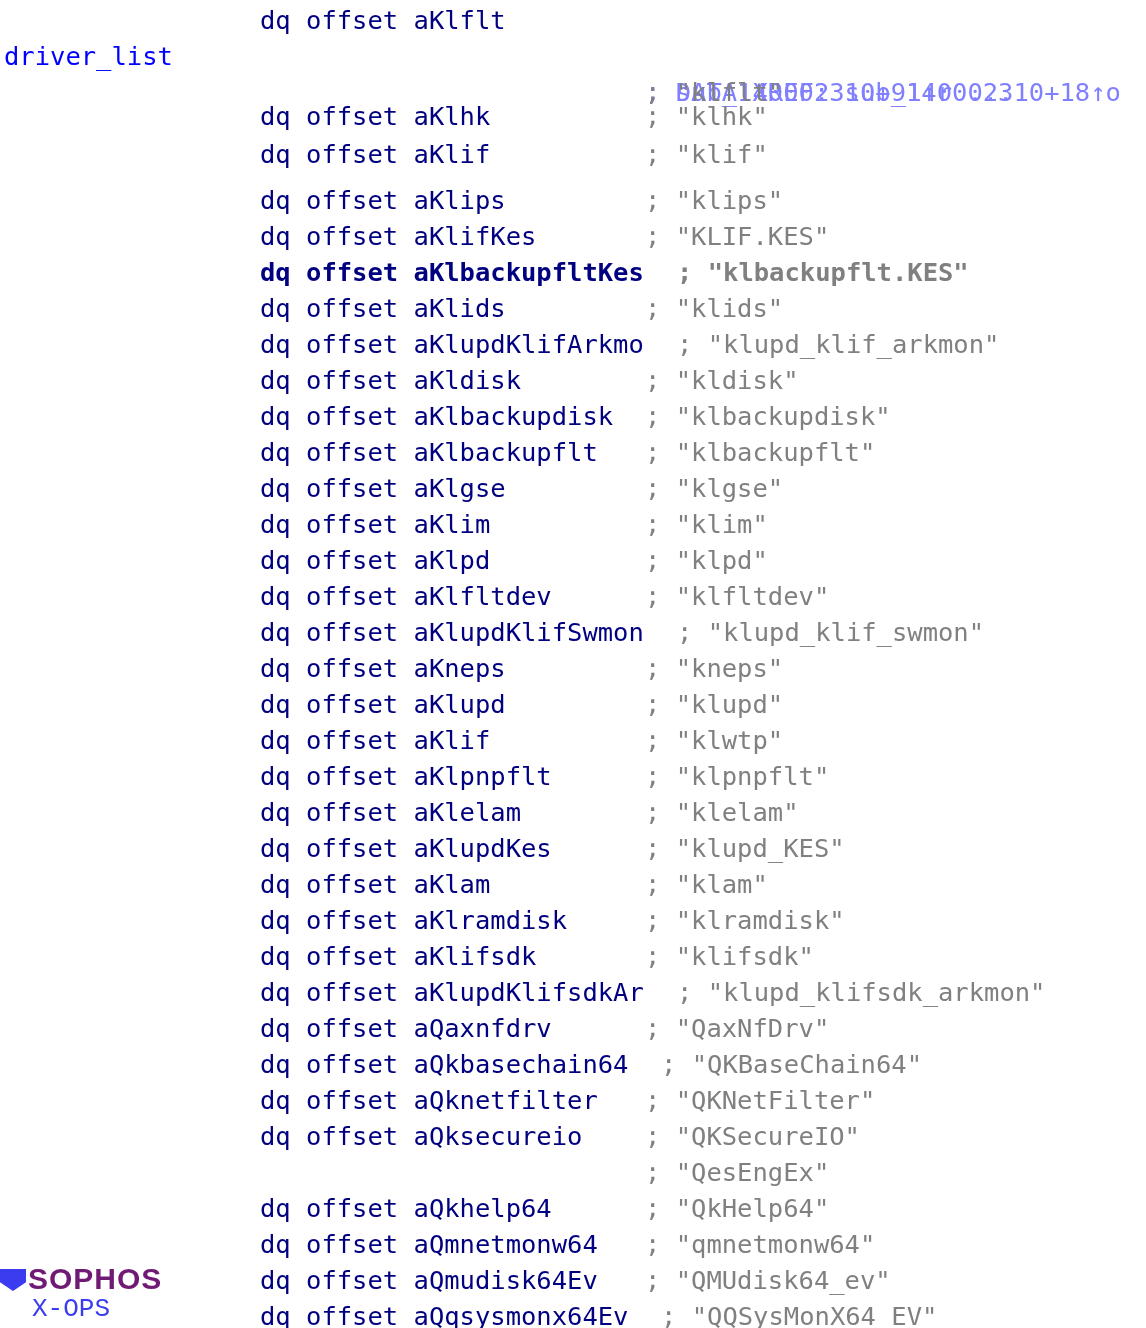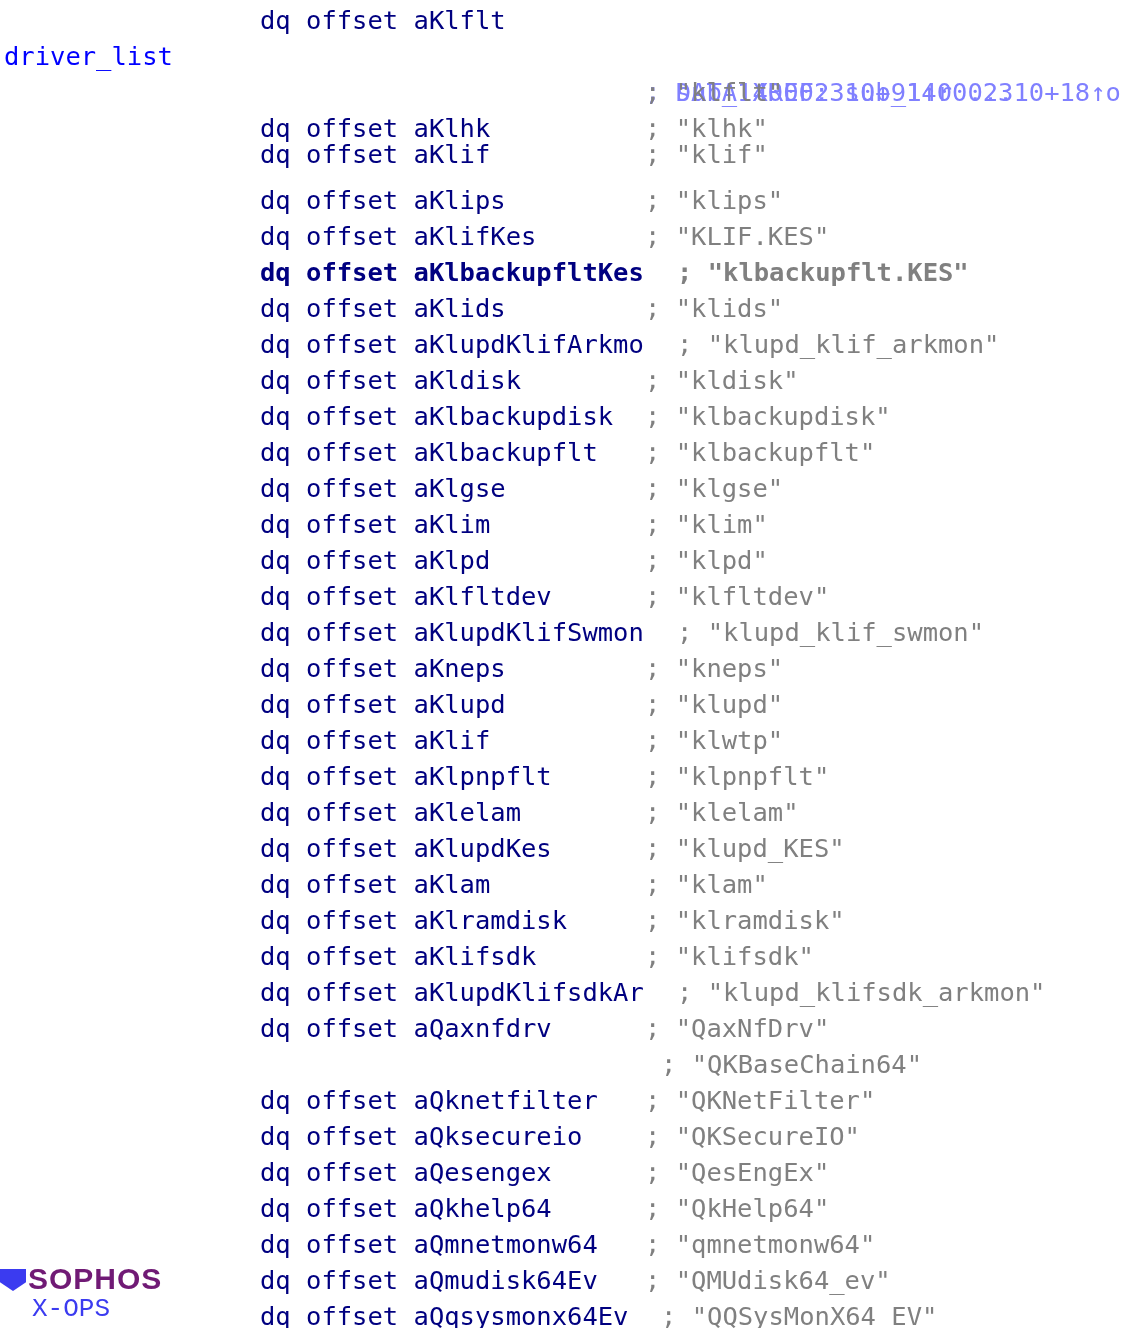--- a/index.html
+++ b/index.html
@@ -23,21 +23,21 @@
 <div id="listing">
   <div class="line" style="top:2px;width:1146px">
     <span class="label">driver_list</span>
     <span class="cmt xref" style="left:645px">; DATA XREF: sub_140002310+18↑o</span>
   </div>
   <div class="line" style="top:38px;width:1146px">
     <span class="cmt xref" style="left:645px">; sub_140002310+91↑r ...</span>
   </div>
 <div class="line" style="top: 74px; width: 1146px;"><span class="cmt" style="left: 645px;">; "klflt"</span></div>
     <div class="line" style="top: 2px; width: 1146px;"><span class="instr">dq offset aKlflt</span></div>
-    <div class="line" style="top: 110px; width: 978px; padding-left: 12px;"><span class="instr">dq offset aKlhk</span><span class="cmt" style="left: 645px;">; "klhk"</span></div>
+    <div class="line" style="top: 98px; width: 978px; padding-left: 12px;"><span class="instr">dq offset aKlhk</span><span class="cmt" style="left: 645px;">; "klhk"</span></div>
     <div class="line" style="top: 136px; width: 1146px;"><span class="instr">dq offset aKlif</span><span class="cmt" style="left: 645px;">; "klif"</span></div>
     <div class="line" style="top: 182px; width: 1146px;"><span class="instr">dq offset aKlips</span><span class="cmt" style="left: 645px;">; "klips"</span></div>
     <div class="line" style="top: 218px; width: 1146px;"><span class="instr">dq offset aKlifKes</span><span class="cmt" style="left: 645px;">; "KLIF.KES"</span></div>
     <div class="line" style="top: 254px; width: 1146px; font-weight: bold;"><span class="instr">dq offset aKlbackupfltKes</span><span class="cmt" style="left: 677px;">; "klbackupflt.KES"</span></div>
     <div class="line" style="top: 290px; width: 1146px;"><span class="instr">dq offset aKlids</span><span class="cmt" style="left: 645px;">; "klids"</span></div>
     <div class="line" style="top: 326px; width: 1146px;"><span class="instr">dq offset aKlupdKlifArkmo</span><span class="cmt" style="left: 677px;">; "klupd_klif_arkmon"</span></div>
     <div class="line" style="top: 362px; width: 1146px;"><span class="instr">dq offset aKldisk</span><span class="cmt" style="left: 645px;">; "kldisk"</span></div>
     <div class="line" style="top: 398px; width: 1146px;"><span class="instr">dq offset aKlbackupdisk</span><span class="cmt" style="left: 645px;">; "klbackupdisk"</span></div>
     <div class="line" style="top: 434px; width: 1146px;"><span class="instr">dq offset aKlbackupflt</span><span class="cmt" style="left: 645px;">; "klbackupflt"</span></div>
     <div class="line" style="top: 470px; width: 1118px;"><span class="instr">dq offset aKlgse</span><span class="cmt" style="left: 645px;">; "klgse"</span></div>
@@ -49,24 +49,24 @@
     <div class="line" style="top: 686px; width: 1146px;"><span class="instr">dq offset aKlupd</span><span class="cmt" style="left: 645px;">; "klupd"</span></div>
     <div class="line" style="top: 722px; width: 1146px;"><span class="instr">dq offset aKlif</span><span class="cmt" style="left: 645px;">; "klwtp"</span></div>
     <div class="line" style="top: 758px; width: 1146px;"><span class="instr">dq offset aKlpnpflt</span><span class="cmt" style="left: 645px;">; "klpnpflt"</span></div>
     <div class="line" style="top: 794px; width: 986px;"><span class="instr">dq offset aKlelam</span><span class="cmt" style="left: 645px;">; "klelam"</span></div>
     <div class="line" style="top: 830px; width: 1146px;"><span class="instr">dq offset aKlupdKes</span><span class="cmt" style="left: 645px;">; "klupd_KES"</span></div>
     <div class="line" style="top: 866px; width: 1146px;"><span class="instr">dq offset aKlam</span><span class="cmt" style="left: 645px;">; "klam"</span></div>
     <div class="line" style="top: 902px; width: 1146px;"><span class="instr">dq offset aKlramdisk</span><span class="cmt" style="left: 645px;">; "klramdisk"</span></div>
     <div class="line" style="top: 938px; width: 1146px;"><span class="instr">dq offset aKlifsdk</span><span class="cmt" style="left: 645px;">; "klifsdk"</span></div>
     <div class="line" style="top: 974px; width: 1146px;"><span class="instr">dq offset aKlupdKlifsdkAr</span><span class="cmt" style="left: 677px;">; "klupd_klifsdk_arkmon"</span></div>
     <div class="line" style="top: 1010px; width: 1146px;"><span class="instr">dq offset aQaxnfdrv</span><span class="cmt" style="left: 645px;">; "QaxNfDrv"</span></div>
-    <div class="line" style="top: 1046px; width: 1146px;"><span class="cmt" style="left: 661px;">; "QKBaseChain64"</span></div>
+    <div class="line" style="top: 1046px; width: 1146px;"><span class="instr">dq offset aQkbasechain64</span><span class="cmt" style="left: 661px;">; "QKBaseChain64"</span></div>
     <div class="line" style="top: 1082px; width: 1146px;"><span class="instr">dq offset aQknetfilter</span><span class="cmt" style="left: 645px;">; "QKNetFilter"</span></div>
     <div class="line" style="top: 1118px; width: 1146px;"><span class="instr">dq offset aQksecureio</span><span class="cmt" style="left: 645px;">; "QKSecureIO"</span></div>
-    <div class="line" style="top: 1154px; width: 1146px;"><span class="instr">dq offset aQesengex</span><span class="cmt" style="left: 645px;">; "QesEngEx"</span></div>
+    <div class="line" style="top: 1154px; width: 1146px;"><span class="cmt" style="left: 645px;">; "QesEngEx"</span></div>
     <div class="line" style="top: 1190px; width: 1146px;"><span class="instr">dq offset aQkhelp64</span><span class="cmt" style="left: 645px;">; "QkHelp64"</span></div>
     <div class="line" style="top: 1226px; width: 1146px;"><span class="instr">dq offset aQmnetmonw64</span><span class="cmt" style="left: 645px;">; "qmnetmonw64"</span></div>
     <div class="line" style="top: 1262px; width: 1146px; text-align: center;"><span class="instr">dq offset aQmudisk64Ev</span><span class="cmt" style="left: 645px;">; "QMUdisk64_ev"</span></div>
     <div class="line" style="top: 1298px; width: 1146px;"><span class="instr">dq offset aQqsysmonx64Ev</span><span class="cmt" style="left: 661px;">; "QQSysMonX64_EV"</span></div>
   </div>
 
 <div class="logo">
   <div class="sophos"><span class="shield"></span><span>SOPHOS</span></div>
   <div class="xops">X-OPS</div>
 </div>

